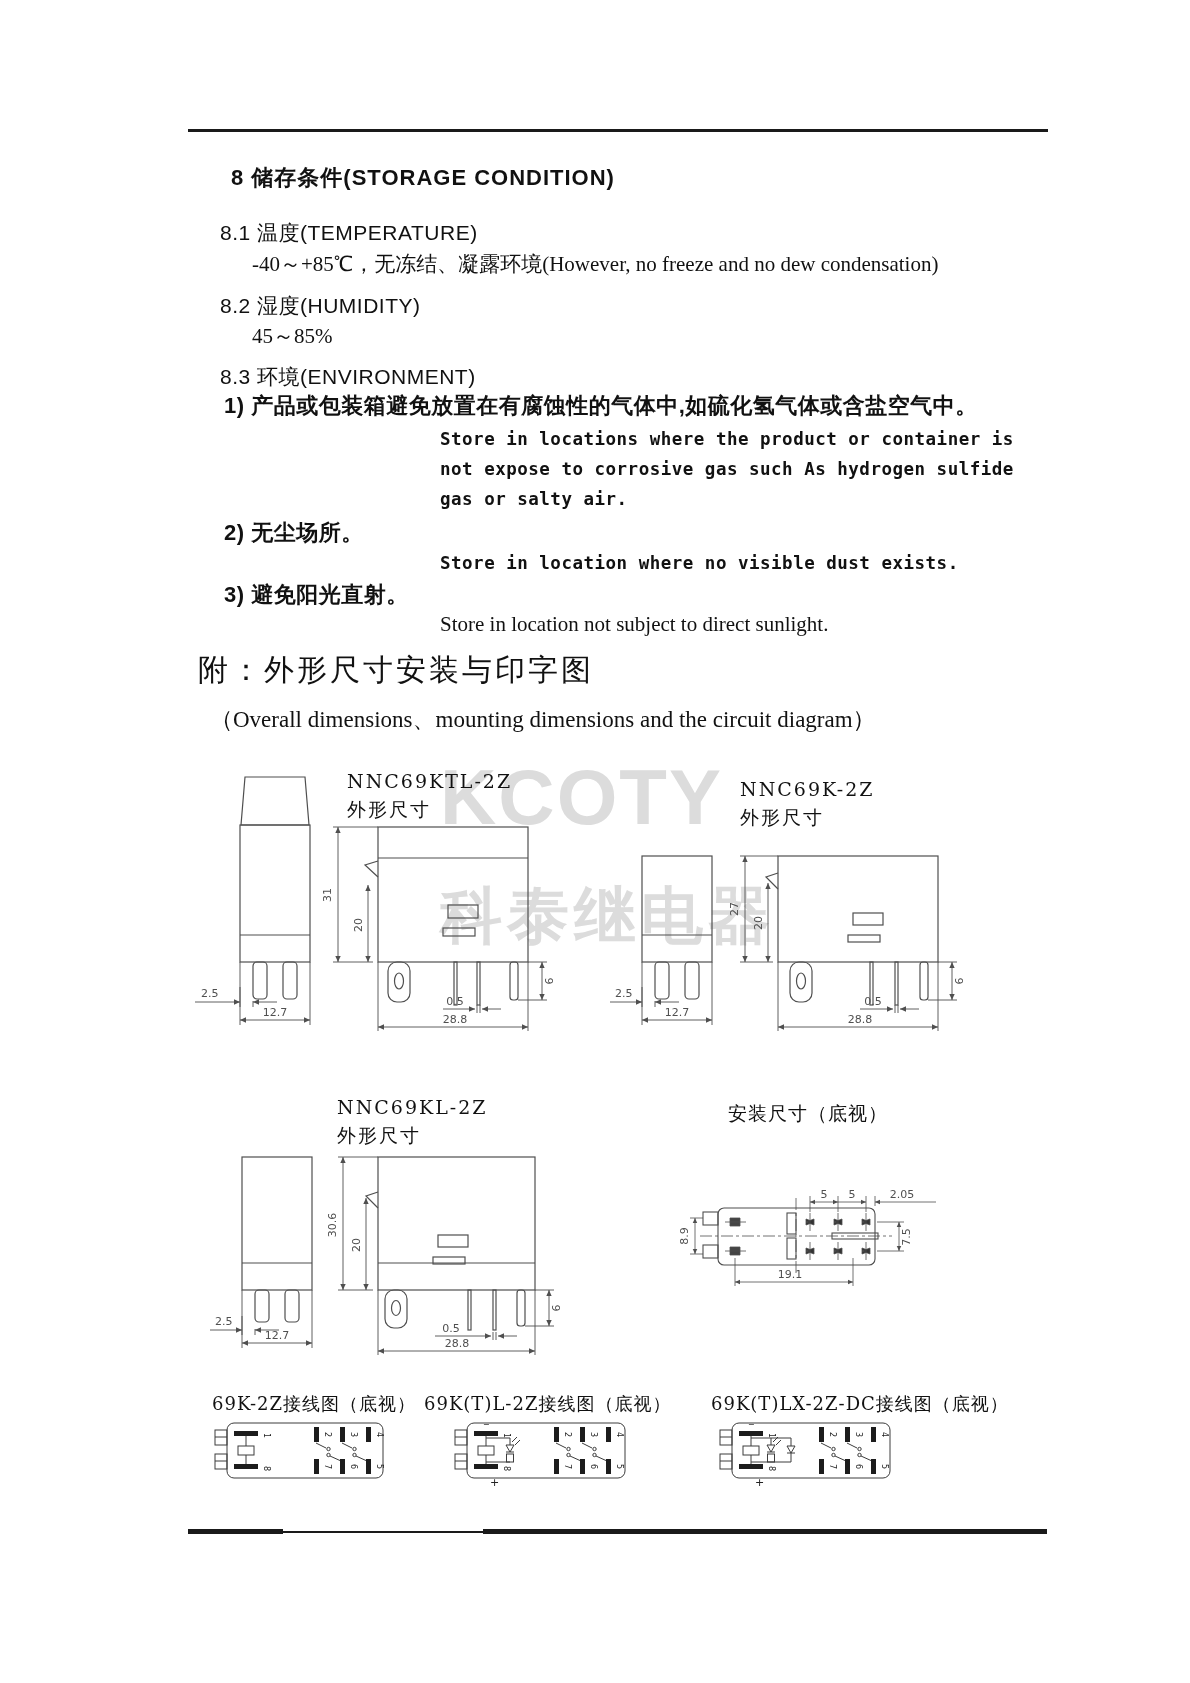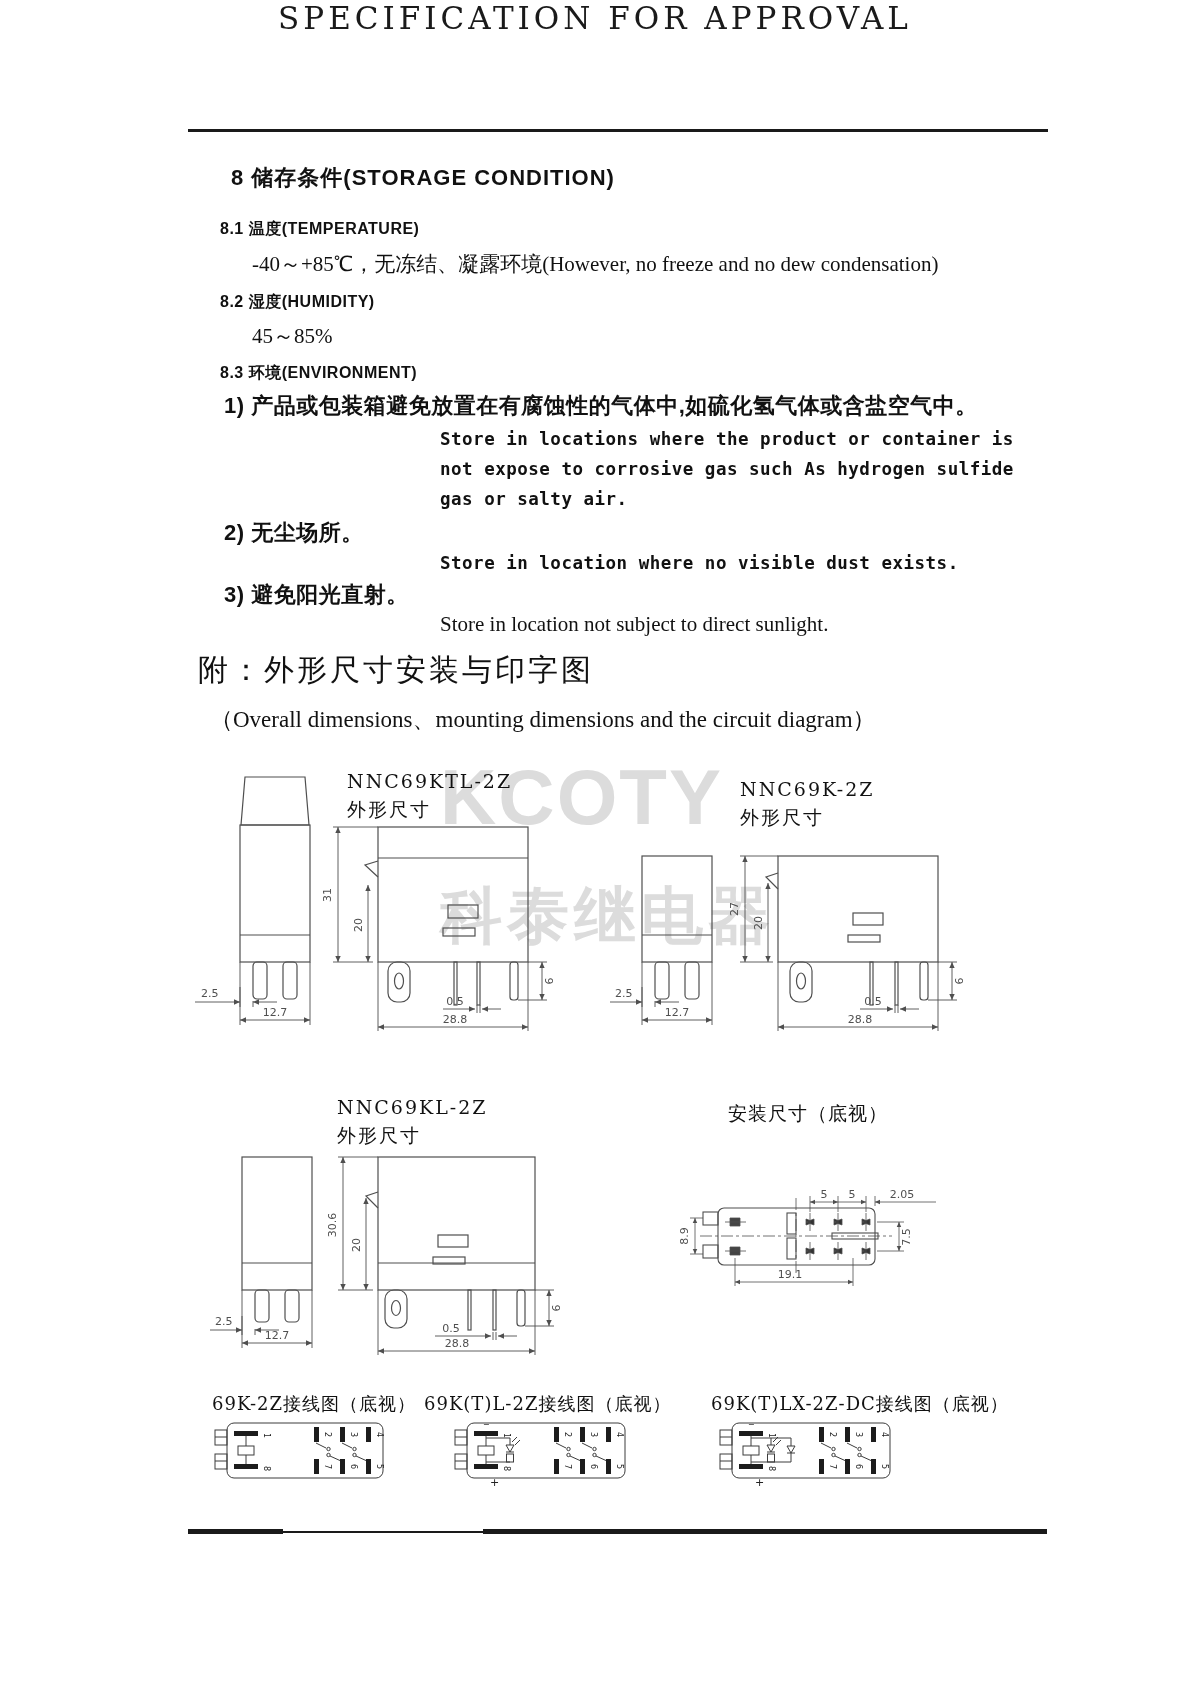--- a/index.html
+++ b/index.html
@@ -2,41 +2,40 @@
 <html><head>
 <meta charset="utf-8">
 <style>
   html,body{margin:0;padding:0;background:#888;}
   .page{position:relative;width:1190px;height:1683px;background:#ffffff;overflow:hidden;
         font-family:"Liberation Sans",sans-serif;color:#111;margin:0 auto;}
   .abs{position:absolute;white-space:nowrap;}
   .title{font-family:"DejaVu Serif",serif;font-size:31px;letter-spacing:4px;color:#1a1a1a;}
   .rule{position:absolute;background:#1a1a1a;}
   .h8{font-size:22px;font-weight:bold;letter-spacing:1px;}
-  .sub{font-size:16px;font-weight:bold;letter-spacing:0.5px;}
+  .sub{font-size:21px;font-weight:normal;letter-spacing:0.5px;}
   .cnline{font-size:22px;font-weight:bold;letter-spacing:0.5px;}
   .serifline{font-family:"Liberation Serif",serif;font-size:21px;}
   .monoline{font-family:"DejaVu Sans Mono",monospace;font-size:17.5px;font-weight:bold;letter-spacing:0.5px;}
   .appendix-cn{font-family:"Liberation Serif",serif;font-size:30px;letter-spacing:3px;}
   .appendix-en{font-family:"Liberation Serif",serif;font-size:23px;}
   .wm{font-weight:bold;z-index:0;user-select:none;}
   .wm1{font-size:78px;letter-spacing:2px;font-family:"Liberation Sans",sans-serif;}
   .wm2{font-size:62px;letter-spacing:5px;margin-top:40px;}
   .dlabel{font-family:"DejaVu Serif",serif;font-size:19px;line-height:1.45;letter-spacing:2px;z-index:2;}
   .wtitle{font-family:"DejaVu Serif",serif;font-size:18px;letter-spacing:1px;z-index:2;}
   svg{position:absolute;z-index:1;overflow:visible;}
   svg text{font-family:"DejaVu Sans",sans-serif;font-size:11px;fill:#4f4f4f;}
   .pin-num{font-size:8px;fill:#222;}
 </style>
 </head>
 <body>
 
 <div class="page">
 
-  <div class="abs title" style="left:0;top:80;width:1190px;text-align:center;">SPECIFICATION FOR APPROVAL</div>
   <div class="rule" style="left:188px;top:129px;width:860px;height:3px;"></div>
 
   <div class="abs h8" style="left:199px;top:163px;margin-left:32px;">8 储存条件(STORAGE CONDITION)</div>
   <div class="abs sub" style="left:220px;top:219px;">8.1 温度(TEMPERATURE)</div>
   <div class="abs serifline" style="left:252px;top:250px;">-40～+85℃，无冻结、凝露环境(However, no freeze and no dew condensation)</div>
   <div class="abs sub" style="left:220px;top:292px;">8.2 湿度(HUMIDITY)</div>
   <div class="abs serifline" style="left:252px;top:322px;">45～85%</div>
   <div class="abs sub" style="left:220px;top:363px;">8.3 环境(ENVIRONMENT)</div>
   <div class="abs cnline" style="left:224px;top:391px;">1) 产品或包装箱避免放置在有腐蚀性的气体中,如硫化氢气体或含盐空气中。</div>
   <div class="abs monoline" style="left:440px;top:459px;">not expose to corrosive gas such As hydrogen sulfide</div>

